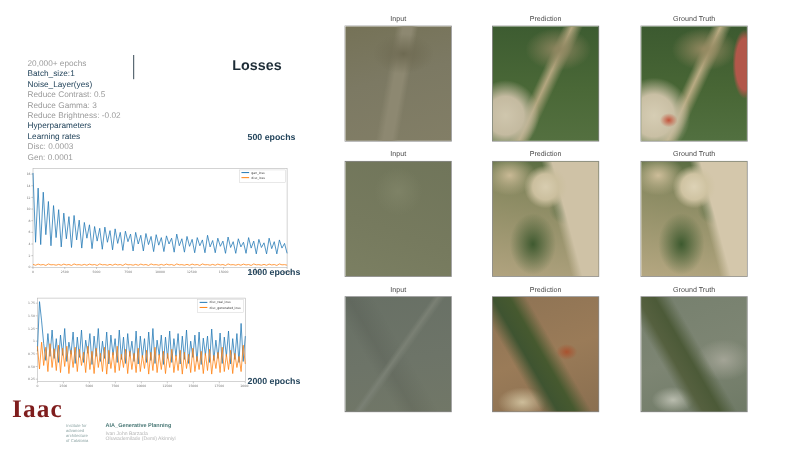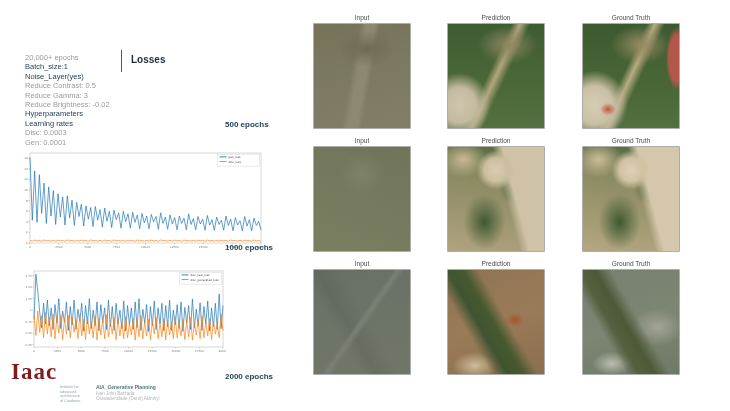--- a/index.html
+++ b/index.html
@@ -8,21 +8,21 @@
 
   
   .title{position:absolute;left:84px;top:4px;font-size:22px;color:#9d9d9d;letter-spacing:.5px;}
 
   
   .params{position:absolute;left:25px;top:41px;font-size:7.5px;line-height:9.4px;color:#9b9b9b;margin-top:12px;}
   .params .b{color:#24455c;font-weight:normal;}
 
   
   .losses{position:absolute;left:121px;top:50px;border-left:1.5px solid #4b5b66;
-          padding:4px 0 6px 9px;font-size:10px;line-height:11.8px;color:#2a3b47;width:125px;}
+          padding:4px 0 6px 9px;font-size:13px;line-height:11.8px;color:#2a3b47;width:125px;text-align:right;}
   .losses .hd{font-weight:bold;color:#1d2c36;}
   .losses .bv{font-weight:bold;color:#1d2c36;}
 
   
   .chart{position:absolute;background:#fff;}
   #chart1{left:18px;top:149px;width:246px;height:103px;}
   #chart2{left:22px;top:267px;width:204px;height:89px;}
   .chart svg{width:100%;height:100%;display:block;}
 
   
@@ -221,21 +221,21 @@
   <div class="sat noise r2p" style="left:448px;top:147px"></div>
   <div class="sat noise r2g" style="left:583px;top:147px"></div>
   <div class="rowlab" style="top:243px">1000 epochs</div>
 
   <div class="colhead" style="left:314px;top:260px">Input</div>
   <div class="colhead" style="left:448px;top:260px">Prediction</div>
   <div class="colhead" style="left:583px;top:260px">Ground Truth</div>
   <div class="sat noise r3i" style="left:314px;top:270px"></div>
   <div class="sat noise r3p" style="left:448px;top:270px"></div>
   <div class="sat noise r3g" style="left:583px;top:270px"></div>
-  <div class="rowlab" style="top:372px">2000 epochs</div>
+  <div class="rowlab" style="top:342px">2000 epochs</div>
 
   <div class="logo">Iaac</div>
   <div class="inst" id="inst">
       <div>Institute for</div>
       <div>advanced</div>
       <div>architecture</div>
       <div>of Catalonia</div>
     </div>
   <div class="proj">
     <div class="pt">AIA_Generative Planning</div>

